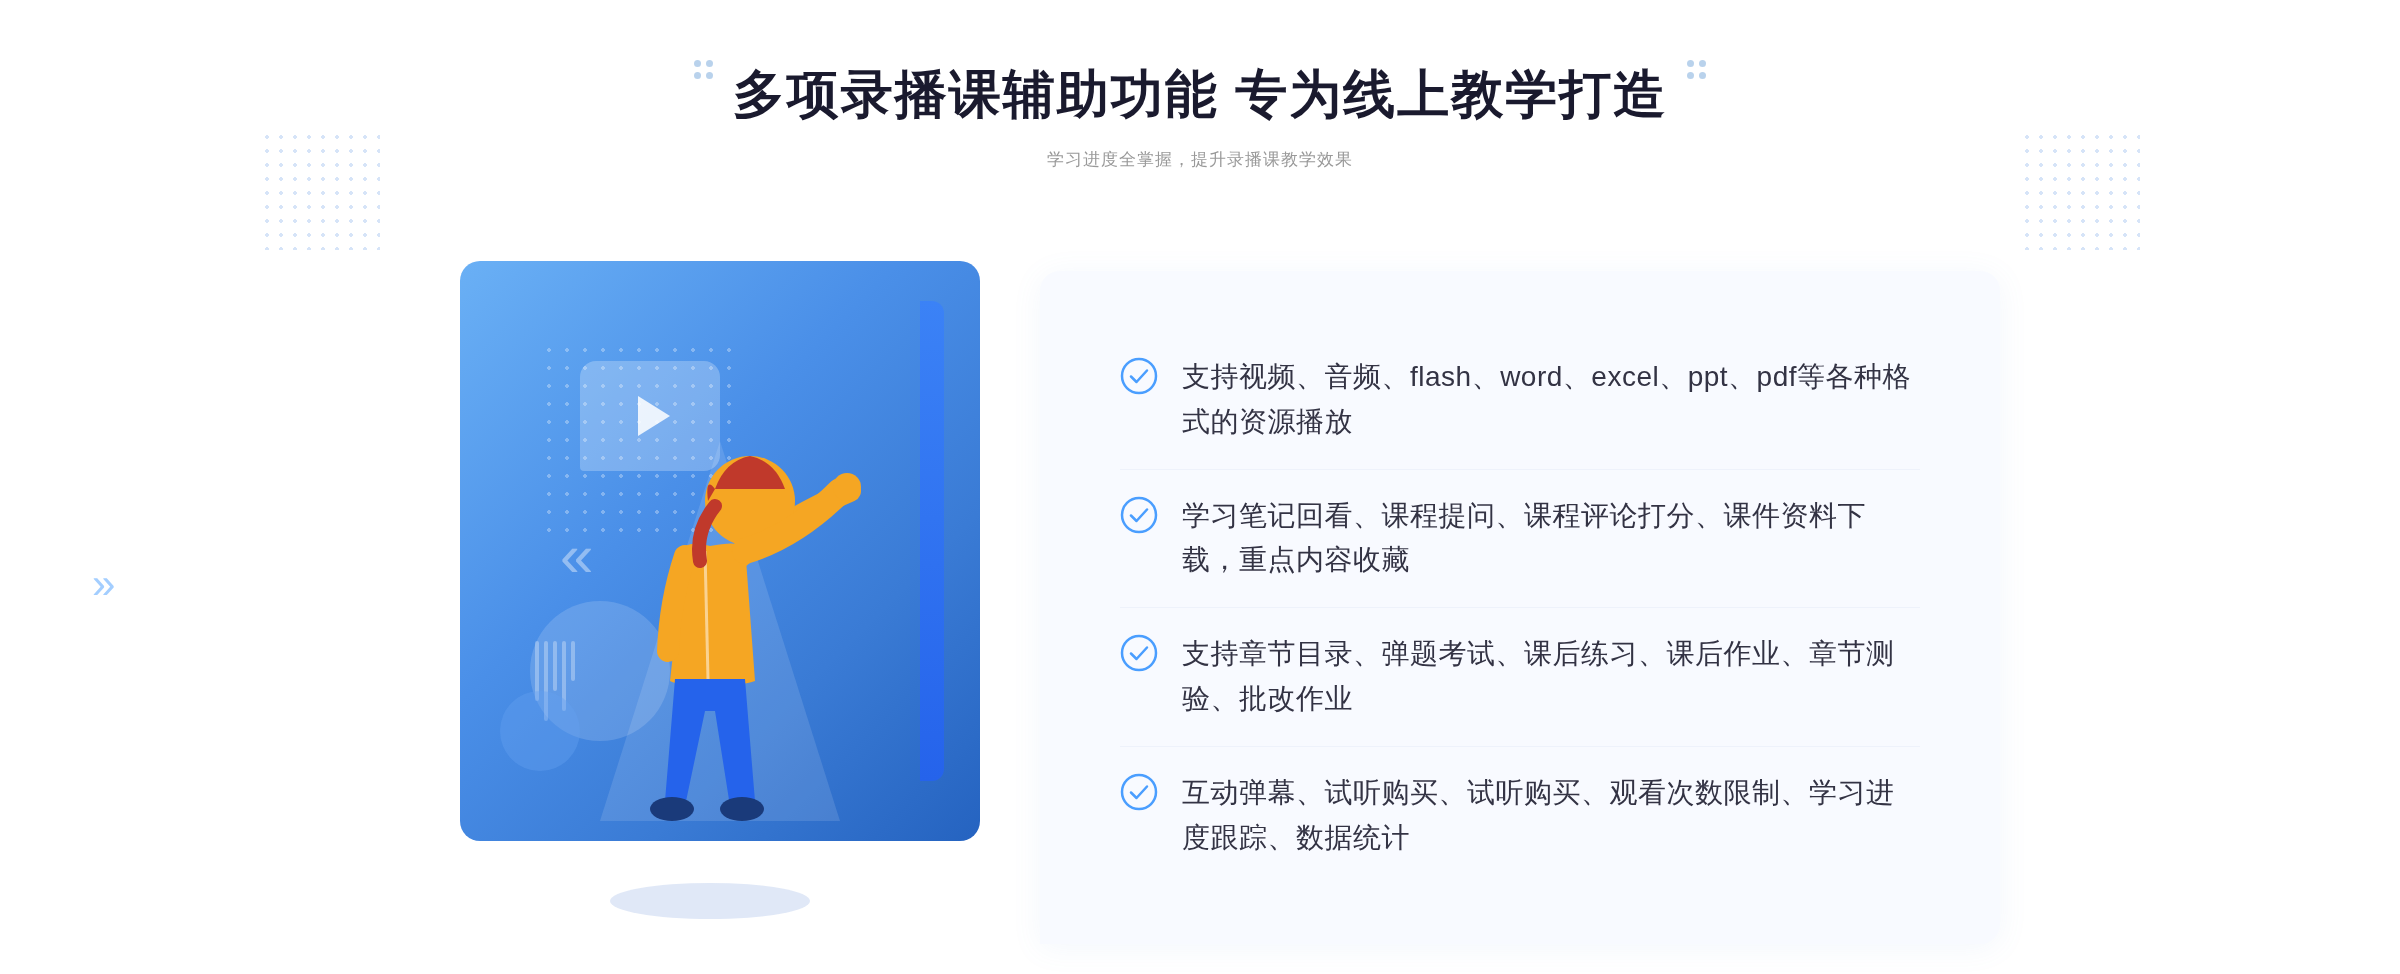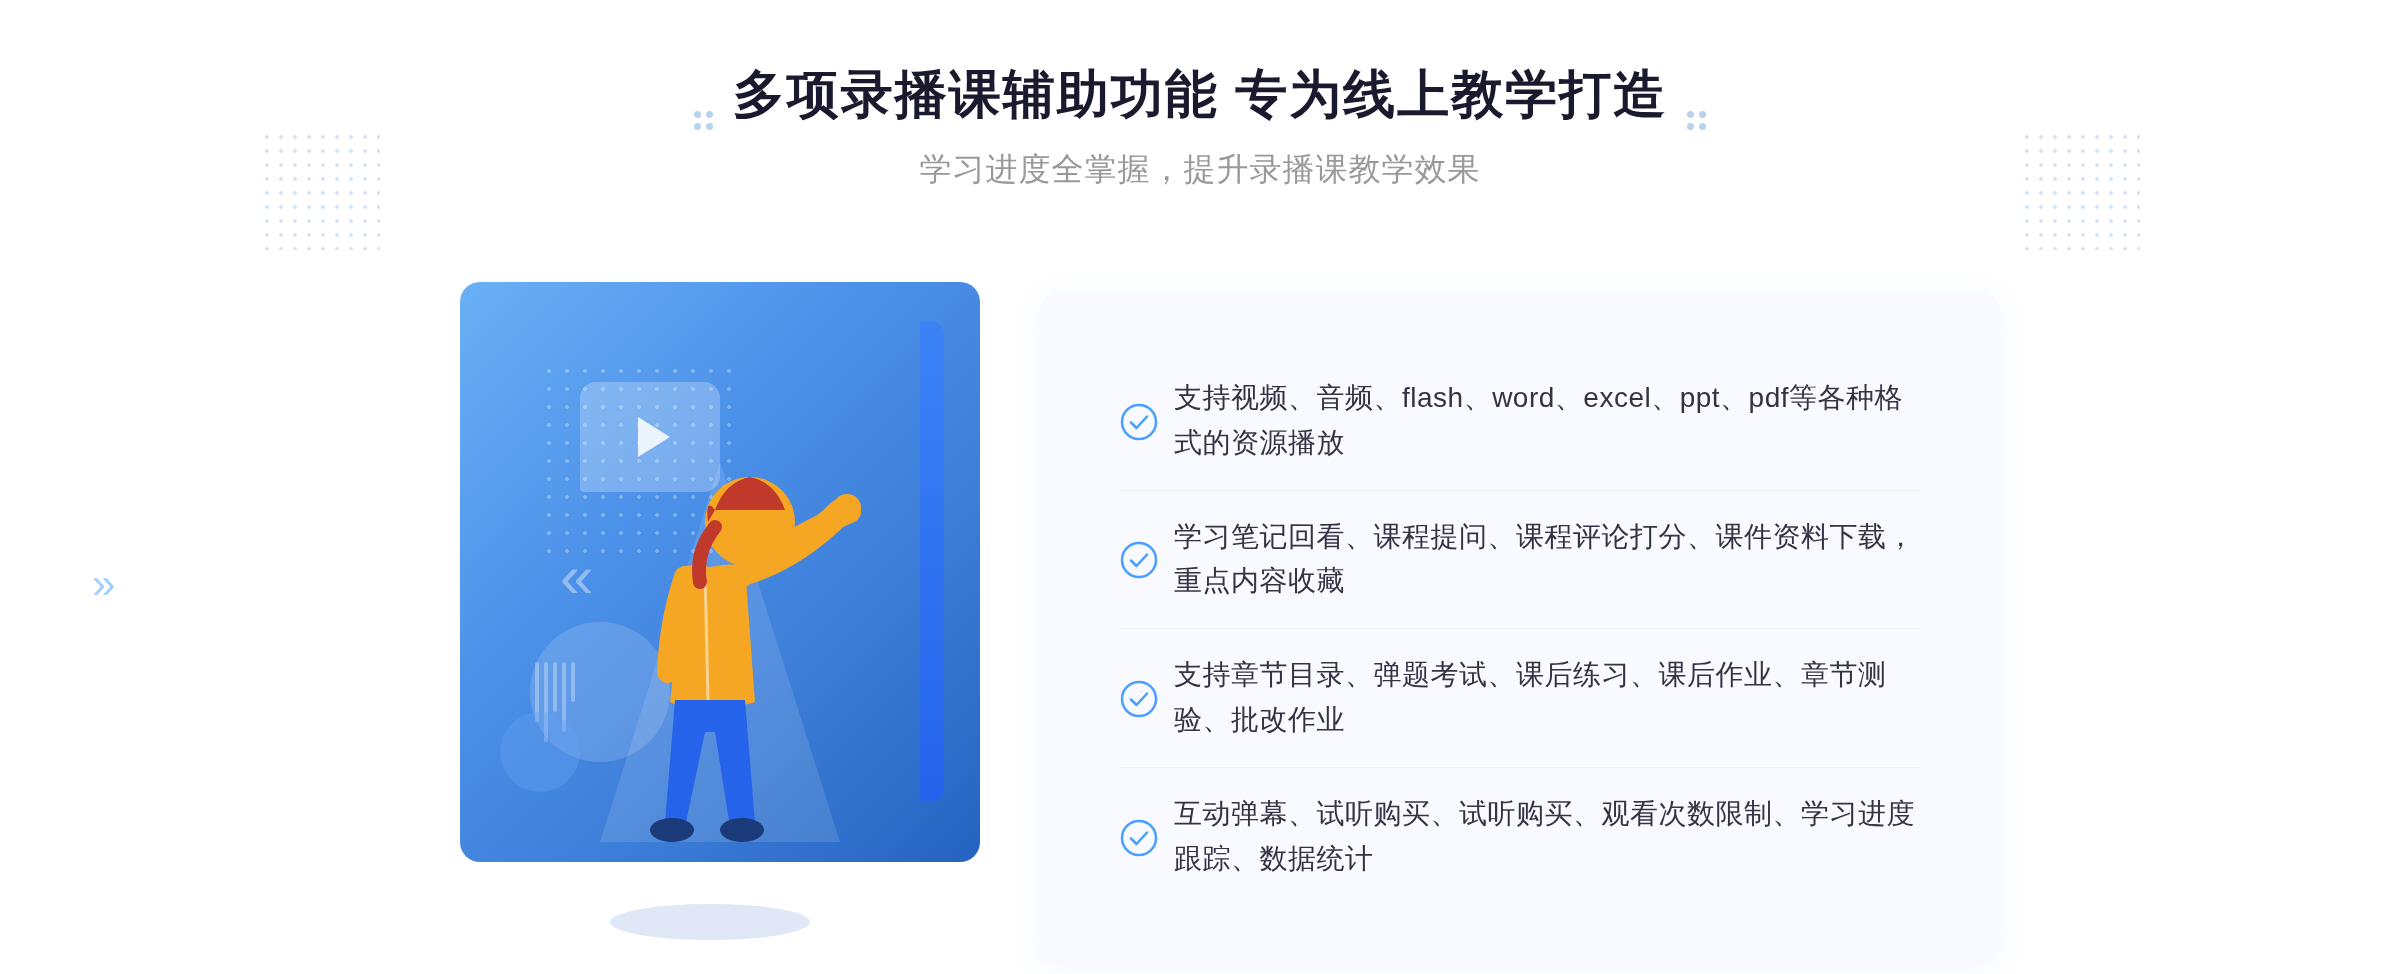--- a/index.html
+++ b/index.html
@@ -65,27 +65,27 @@
       text-align: center;
       margin-bottom: 60px;
     }
 
     .main-title {
       font-size: 52px;
       font-weight: 600;
       color: #1a1a2e;
       letter-spacing: 2px;
       display: flex;
-      align-items: flex-end;
+      align-items: flex-start;
       justify-content: center;
       gap: 20px;
     }
 
     .subtitle {
-      font-size: 32px;
+      font-size: 17px;
       color: #999999;
       margin-top: 18px;
       letter-spacing: 1px;
     }
 
     
     .content-area {
       display: flex;
       width: 1600px;
       gap: 0;
@@ -235,22 +235,22 @@
       display: flex;
       flex-direction: column;
       justify-content: space-between;
       min-height: 620px;
       margin-top: 40px;
       box-shadow: 0 4px 30px rgba(100,150,220,0.08);
     }
 
     .feature-item {
       display: flex;
-      align-items: center;
-      gap: 16px;
+      align-items: flex-start;
+      gap: 24px;
       padding: 24px 0;
       border-bottom: 1px solid #eef2fb;
     }
 
     .feature-item:last-child {
       border-bottom: none;
     }
 
     .check-icon {
       width: 38px;

